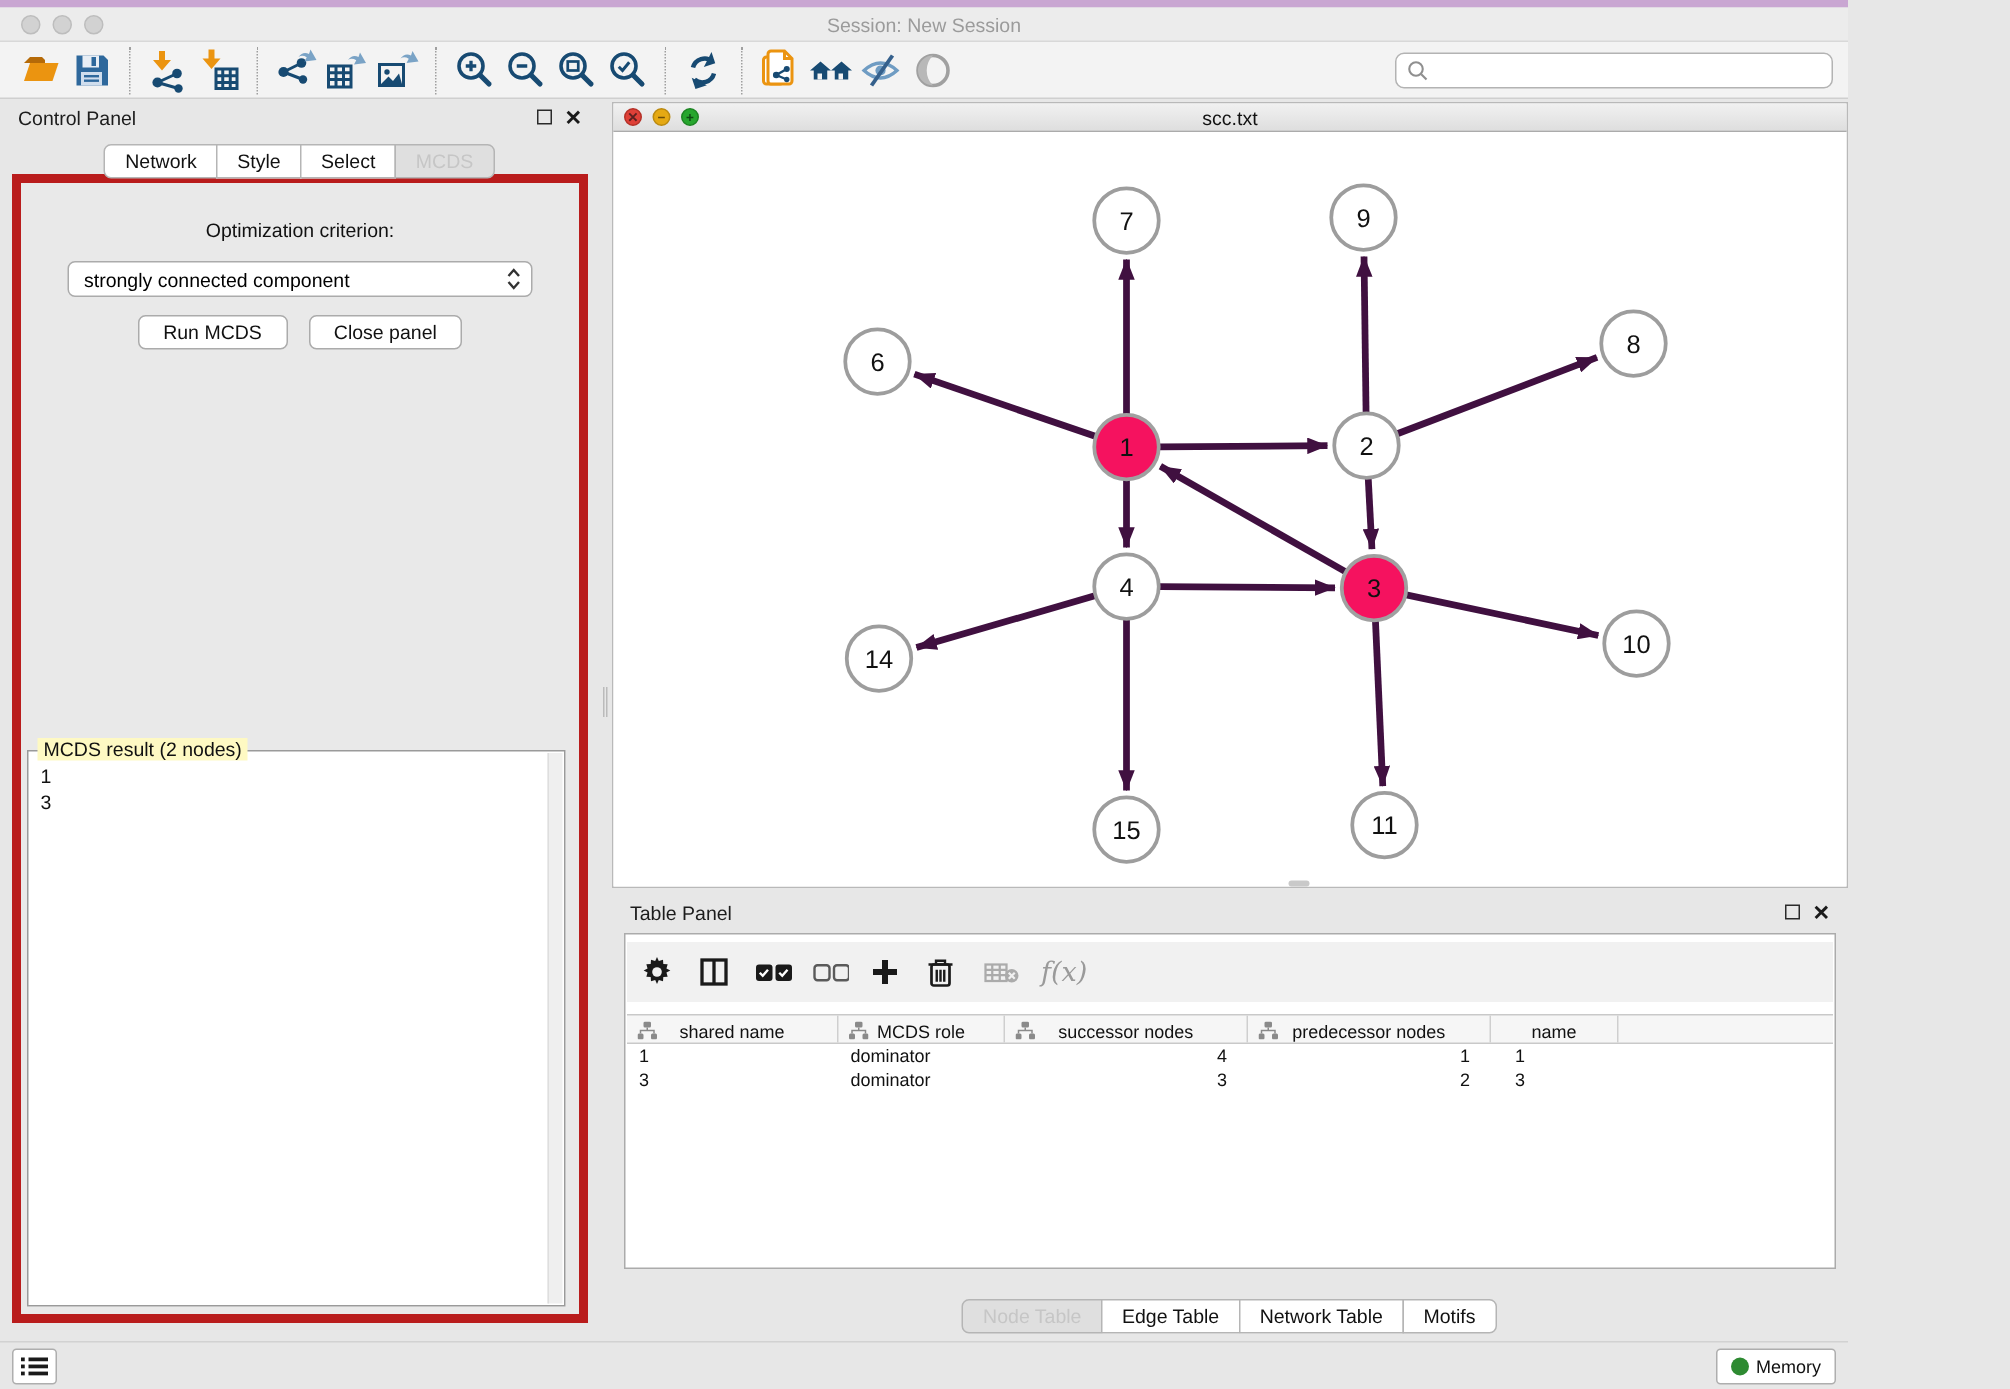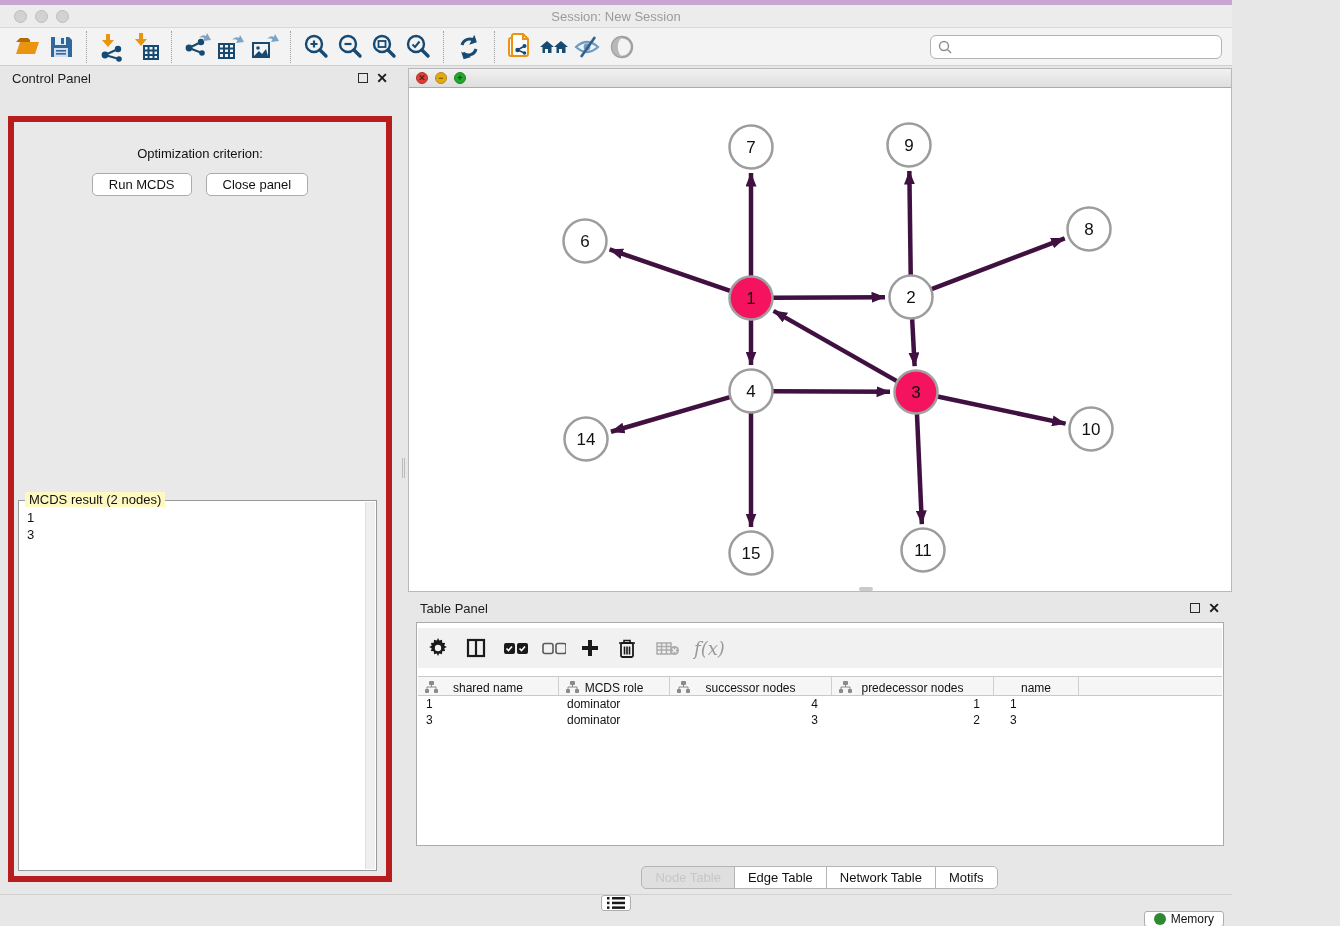--- a/index.html
+++ b/index.html
@@ -84,21 +84,21 @@
   .th { position:relative; display:flex; align-items:flex-end; justify-content:center; font-size:12px; color:#111;
         border-right:1px solid #cfcfcf; height:100%; }
   .th .hier { position:absolute; left:7px; top:4px; }
   .tbl-row { display:flex; height:16px; font-size:12px; color:#111; }
   .td { padding:1px 0; }
 
   .tp-tabs { position:absolute; top:270px; left:0; right:0; display:flex; justify-content:center; }
 
   
   .statusbar { position:absolute; bottom:0; left:0; right:0; height:32px; background:#e7e7e7;
-               border-top:1px solid #d2d2d2; display:flex; align-items:center; padding:0 8px;flex-direction:column; }
+               border-top:1px solid #d2d2d2; display:flex; align-items:center; padding:0 8px; }
   .sb-btn { width:30px; height:24px; background:#fff; border:1px solid #aeaeae; border-radius:3px;
             display:flex; align-items:center; justify-content:center; }
   .mem-btn { margin-left:auto; height:24px; background:#fff; border:1px solid #aeaeae; border-radius:3px;
              display:flex; align-items:center; gap:5px; padding:0 9px; font-size:12px; color:#111; }
   .mem-dot { width:12px; height:12px; border-radius:50%; background:#2d8a31; }
 </style>
 </head>
 <body>
 
 <div class="app">
@@ -260,22 +260,35 @@
   <div class="main">
 
     <div class="control-panel">
       <div class="panel-header">
         <span>Control Panel</span>
         <span class="hicons">
           <span class="float-ico"></span>
           <span class="close-ico">✕</span>
         </span>
       </div>
+      <div class="cp-tabs">
+        <span class="tab">Network</span>
+        <span class="tab">Style</span>
+        <span class="tab">Select</span>
+        <span class="tab active">MCDS</span>
+      </div>
       <div class="cp-body">
         <div class="opt-label">Optimization criterion:</div>
+        <div class="dropdown">
+          <span class="dd-value">strongly connected component</span>
+          <svg width="11" height="18" viewBox="0 0 11 18">
+            <path d="M2 7 L5.5 3 L9 7" fill="none" stroke="#333" stroke-width="1.6"></path>
+            <path d="M2 11 L5.5 15 L9 11" fill="none" stroke="#333" stroke-width="1.6"></path>
+          </svg>
+        </div>
         <div class="btn-row">
           <button class="btn">Run MCDS</button>
           <button class="btn">Close panel</button>
         </div>
         <div class="result-group">
           <span class="result-legend">MCDS result (2 nodes)</span>
           <div class="result-text">1
 3</div>
           <div class="result-scroll"></div>
         </div>
@@ -288,20 +301,21 @@
 
     <div class="right-col">
 
       <div class="net-window">
         <div class="net-titlebar">
           <div class="lights">
             <span class="light red">✕</span>
             <span class="light yellow">−</span>
             <span class="light green">+</span>
           </div>
+          <div class="net-title">scc.txt</div>
         </div>
         <div class="net-canvas">
           <svg id="graph-svg" width="930" height="503">
               <defs>
                 <marker id="arr" viewBox="0 0 14 11" refX="13.5" refY="5.5" markerWidth="14" markerHeight="11" orient="auto" markerUnits="userSpaceOnUse">
                   <path d="M0,0 L14,5.5 L0,11 Z" fill="#401040"></path>
                 </marker>
               </defs>
               <line x1="342" y1="188" x2="342" y2="85" stroke="#401040" stroke-width="4.5" marker-end="url(#arr)"></line>
               <line x1="321.1924875913935" y1="202.85525176330984" x2="200.59069648289858" y2="161.44379337063384" stroke="#401040" stroke-width="4.5" marker-end="url(#arr)"></line>

